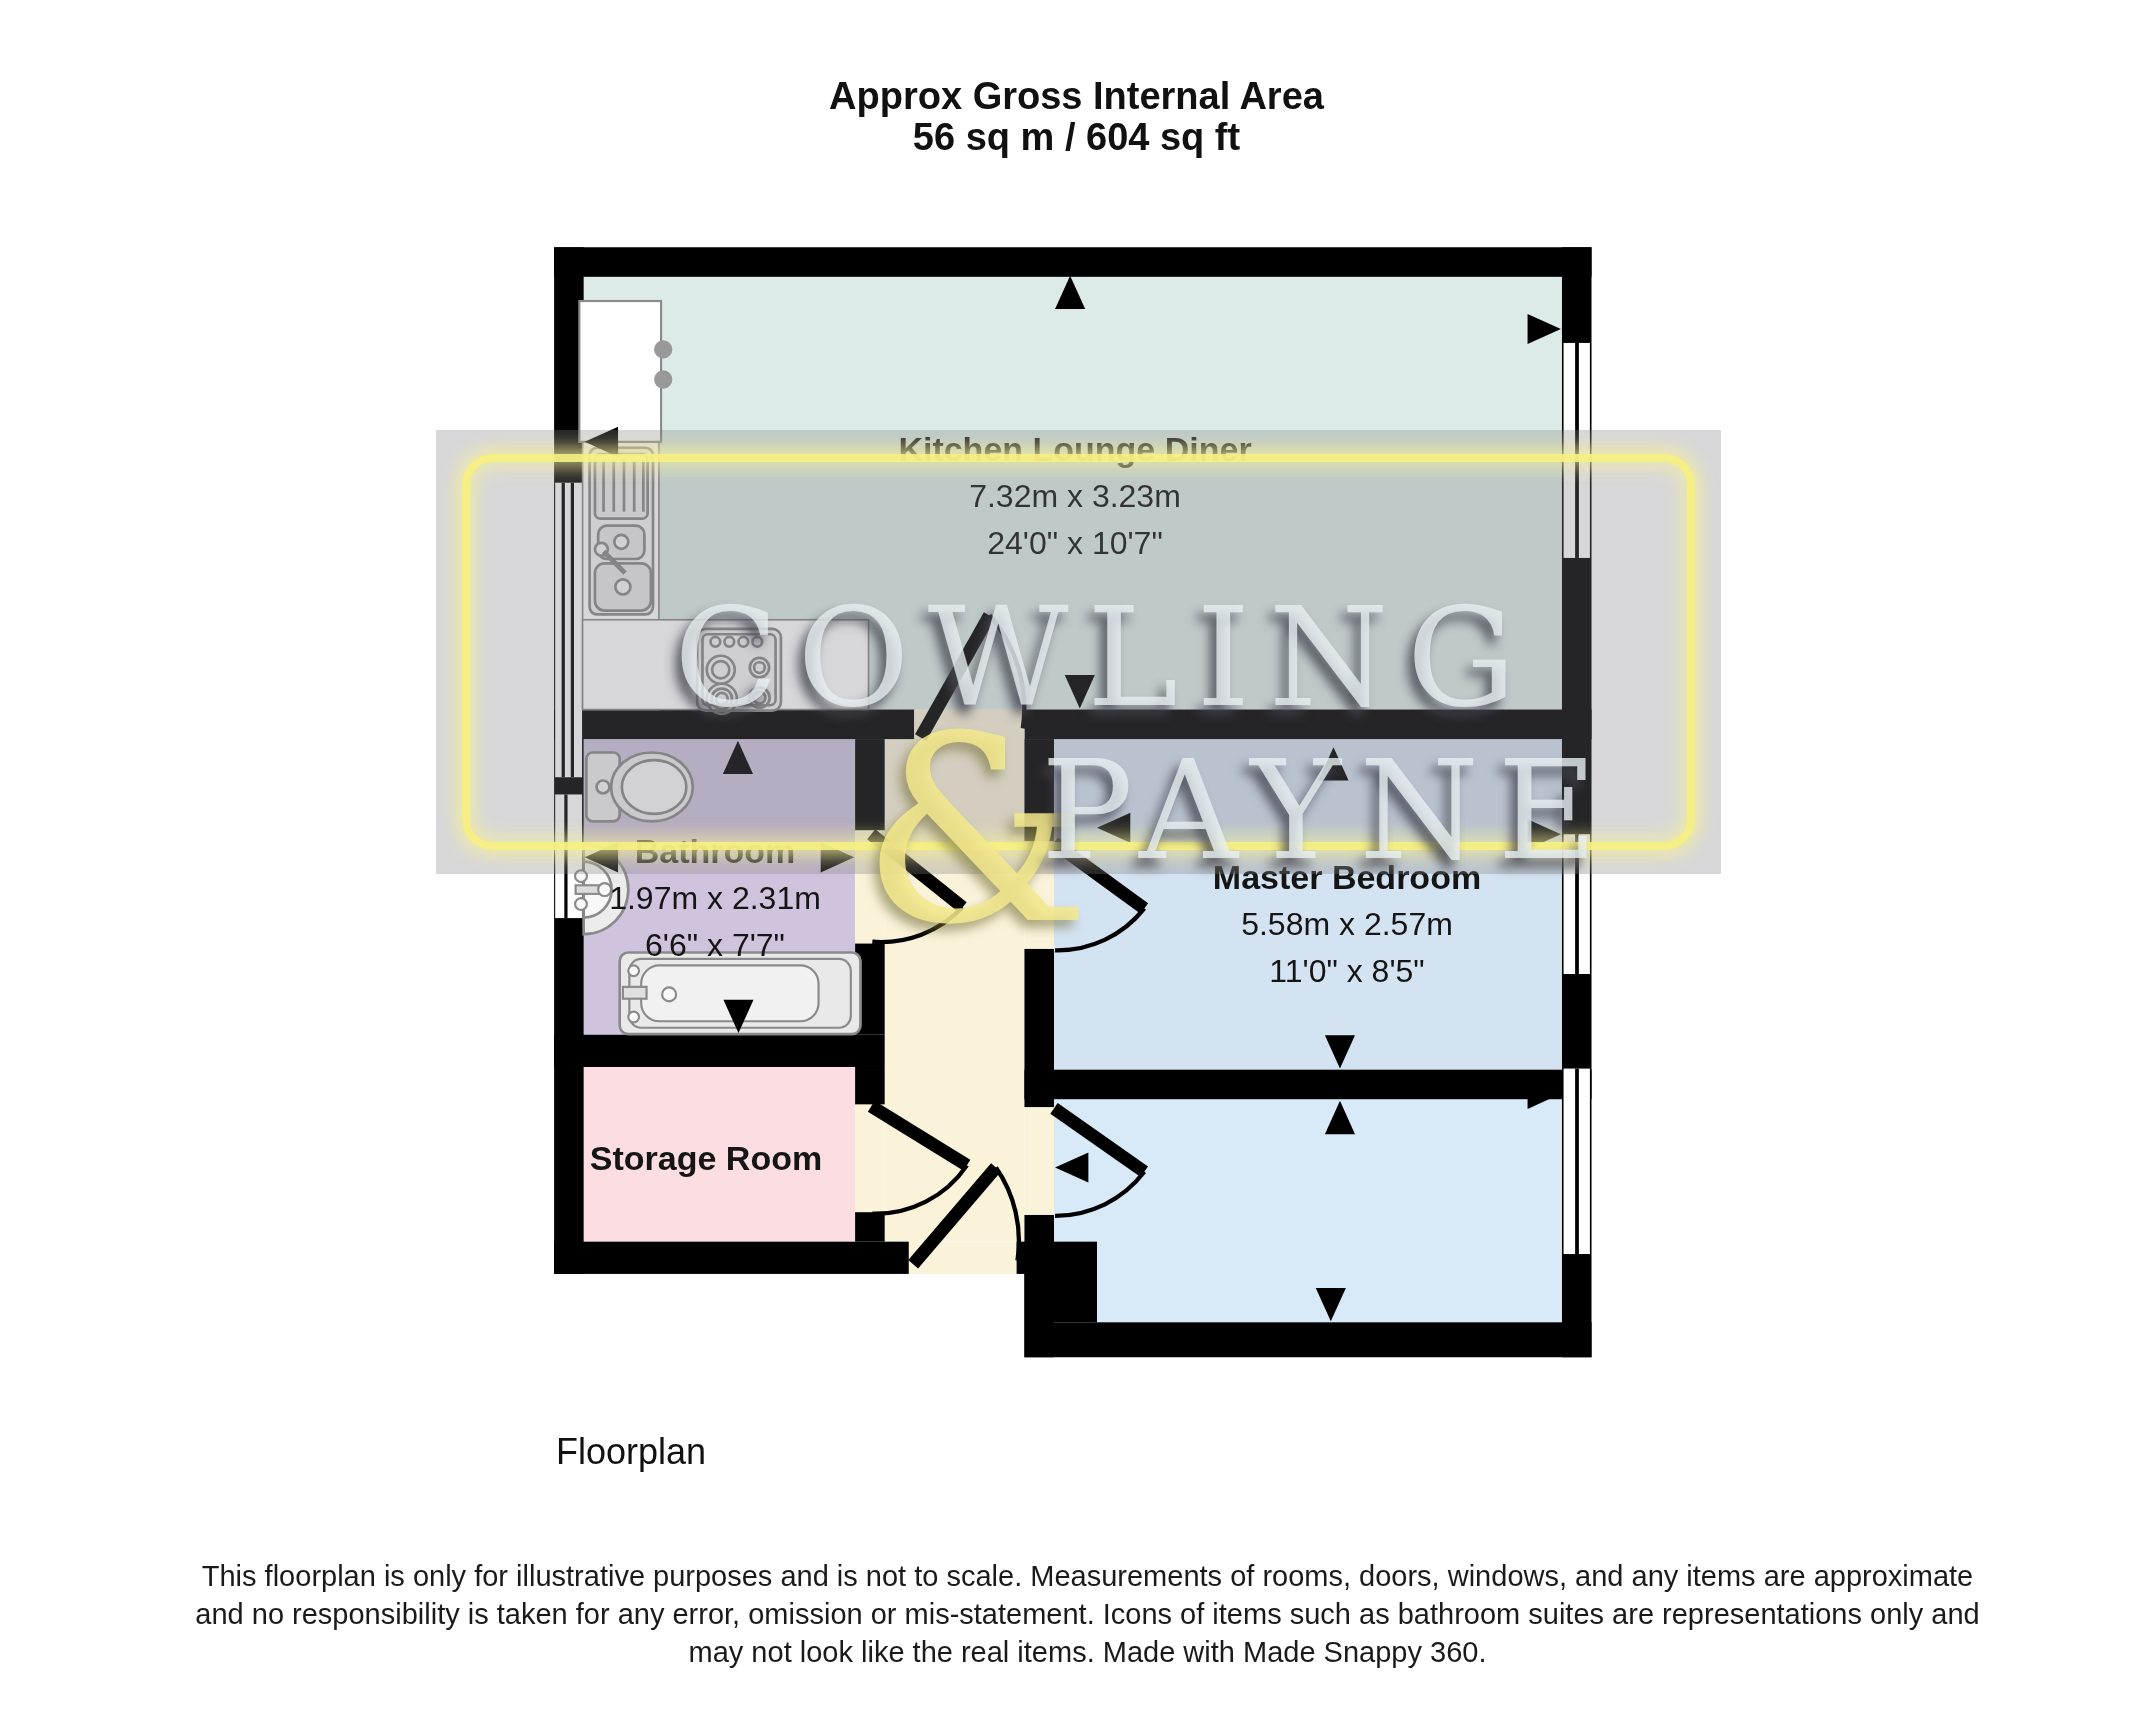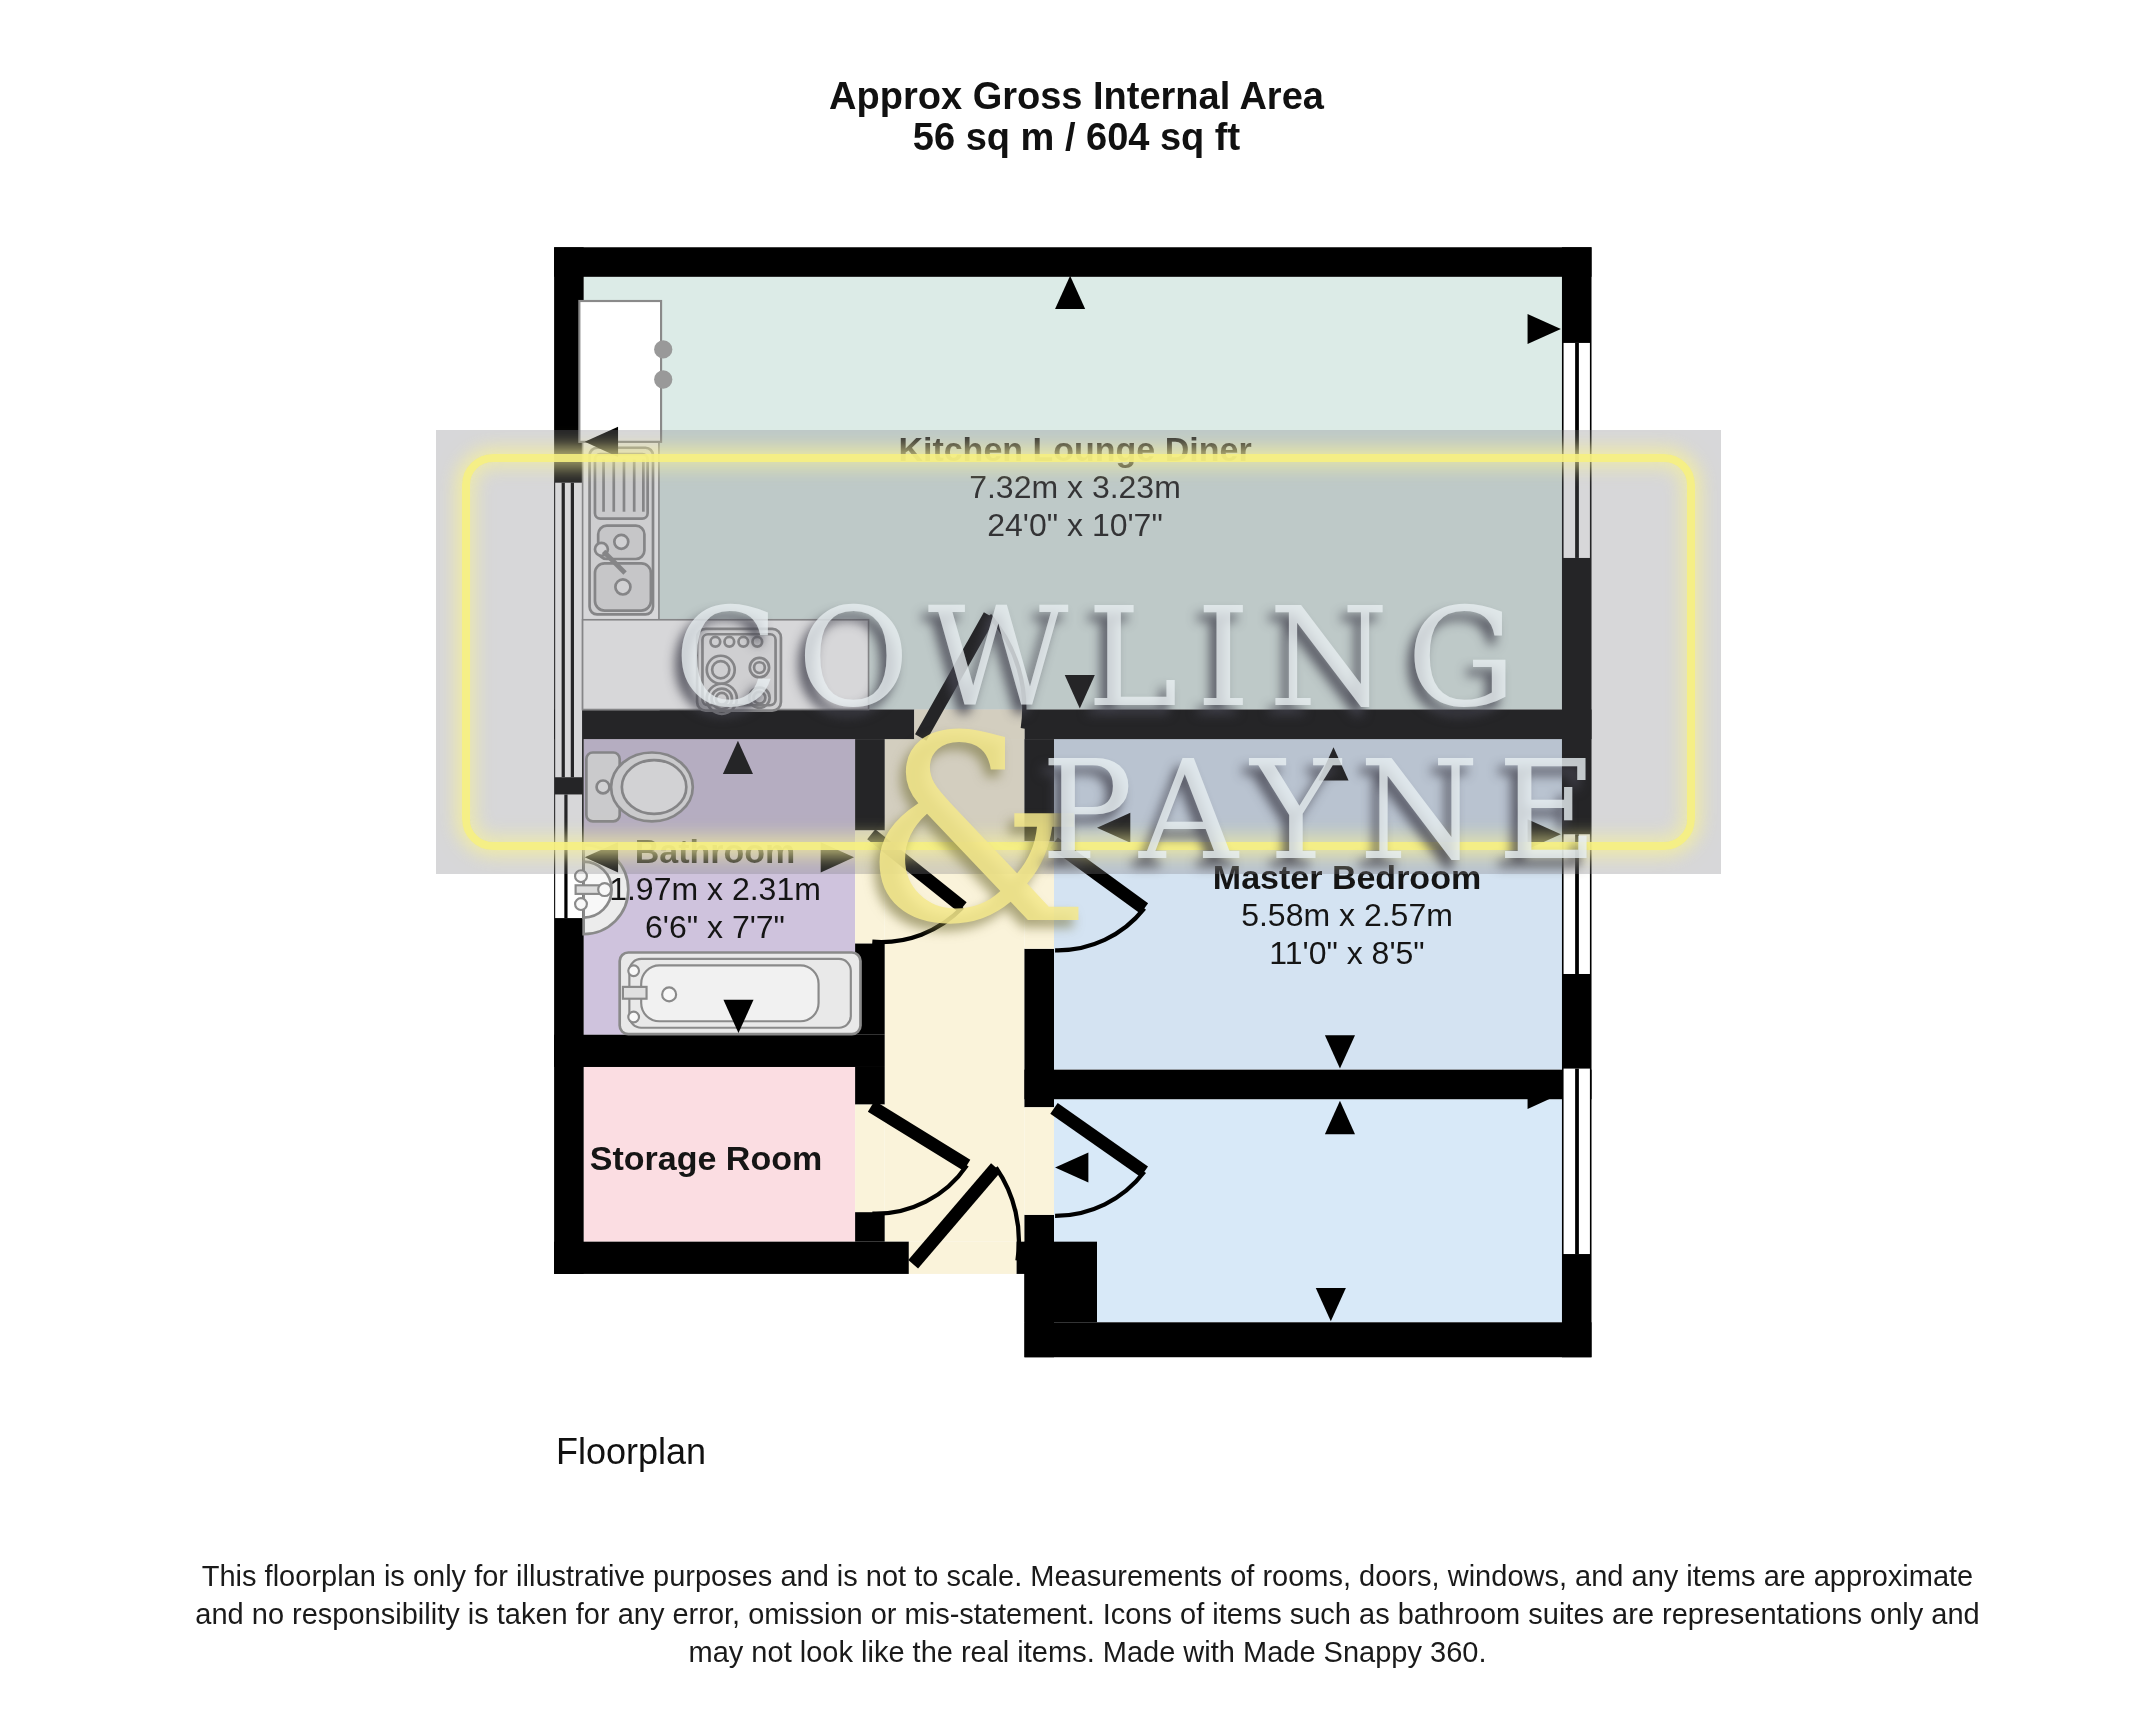--- a/index.html
+++ b/index.html
@@ -6,21 +6,21 @@
   #root{position:relative;width:2151px;height:1712px;background:#ffffff;overflow:hidden;
         font-family:"Liberation Sans", sans-serif;}
   #plan-svg{position:absolute;left:0;top:0;}
   .abs{position:absolute;}
   
   .page-title{left:1px;top:76px;width:100%;text-align:center;color:#111;
               font-weight:bold;font-size:38px;line-height:41px;}
   
   .room-label{transform:translateX(-50%);text-align:center;color:#151515;white-space:nowrap;}
   .room-name{font-weight:bold;font-size:34px;line-height:38px;}
-  .room-dim{font-weight:normal;font-size:32px;line-height:38px;}
+  .room-dim{font-weight:normal;font-size:32px;line-height:38px;margin-top:9px;}
   
   .watermark{left:436px;top:430px;width:1285px;height:444px;
              background:rgba(123,123,128,0.30);}
   .watermark-border{position:absolute;left:26px;top:24px;right:26px;bottom:24px;
              border:8px solid rgba(247,240,130,0.95);border-radius:31px;
              box-shadow:0 0 18.3px 5.4px rgba(248,242,150,0.75), inset 0 0 18.3px 5.4px rgba(248,242,150,0.65);}
   .wm-line1{position:absolute;left:50%;top:148px;transform:translateX(-47%);
             font-family:"DejaVu Serif", serif;font-size:137px;letter-spacing:18.3px;
             color:rgba(233,240,242,0.78);text-shadow:-6.5px 8.6px 10.8px rgba(70,70,82,0.85);
             white-space:nowrap;}

